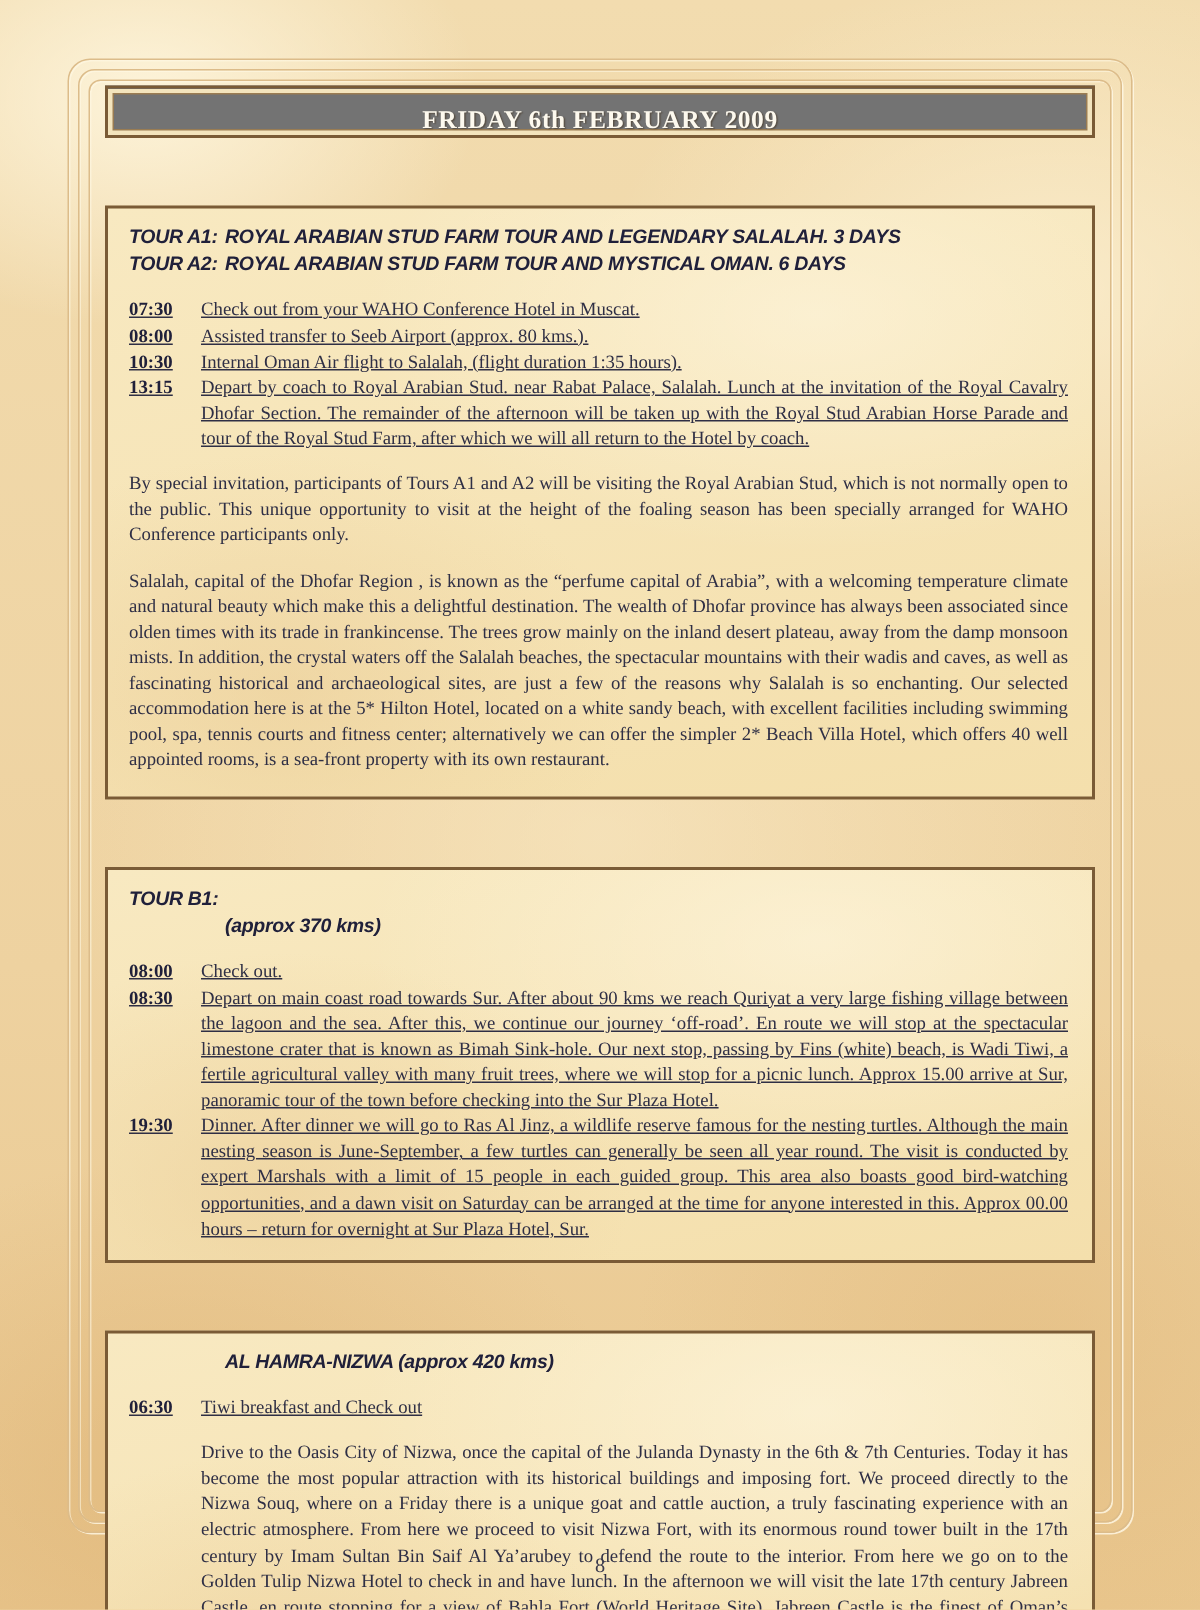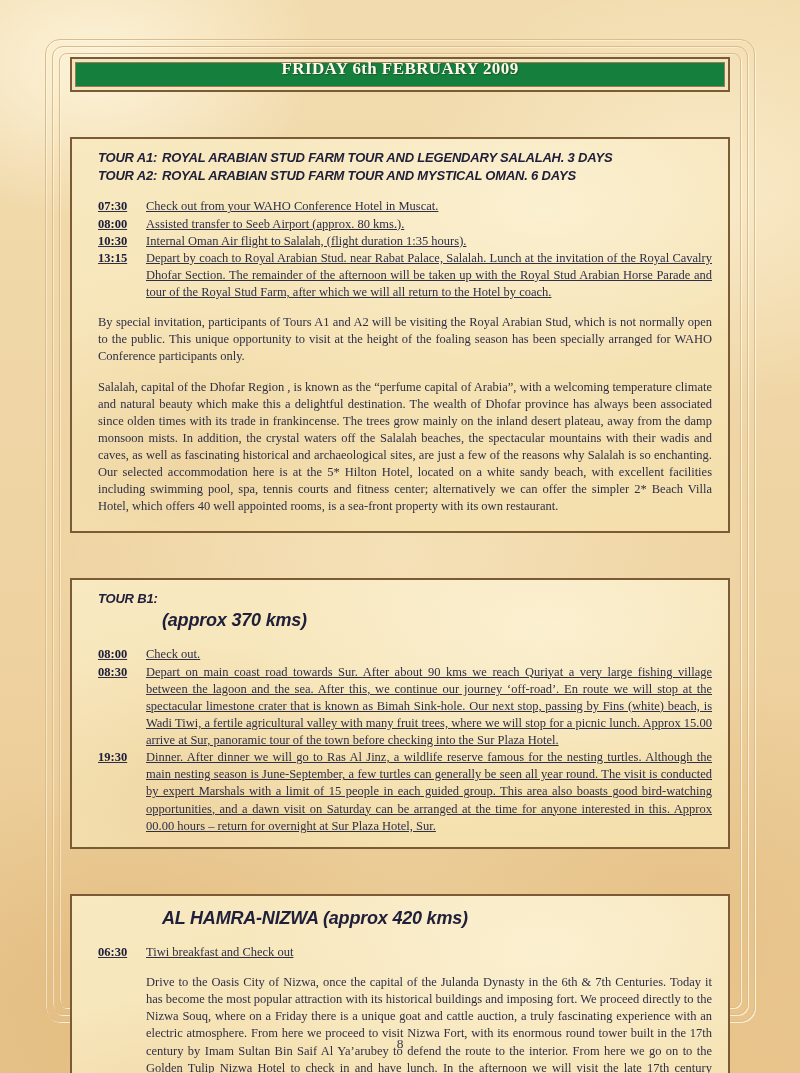--- a/index.html
+++ b/index.html
@@ -19,51 +19,51 @@
          box-shadow:1px 1px 0 rgba(255,249,231,0.8), inset 1px 1px 0 rgba(255,249,231,0.55);
          pointer-events:none;}
   .frame.f1{top:39px;left:45px;right:45px;bottom:51px;border-radius:15px;}
   .frame.f2{top:46px;left:52px;right:52px;bottom:58px;border-radius:11px;}
   .frame.f3{top:53px;left:59px;right:59px;bottom:65px;border-radius:8px;}
 
   .doc{position:absolute;left:70px;top:57px;width:660px;}
 
   .banner{
     box-sizing:border-box;height:35px;margin-bottom:5px;
-    border:2px solid #7a5b36;background:#15803d;
+    border:2px solid #7a5b36;background:#737373;
     box-shadow:inset 0 0 0 3px #f3e4bd, inset 0 0 0 4px #9a7c52;
-    display:flex;align-items:flex-start;justify-content:center;
+    display:flex;align-items:flex-end;justify-content:center;
   }
   .banner-title{
     color:#fdf9ee;font-weight:bold;font-size:17px;letter-spacing:0.4px;
     text-shadow:1px 1px 1px rgba(55,35,10,0.45);
     font-family:"Liberation Serif","DejaVu Serif",serif;
   }
 
   .box{
     box-sizing:border-box;border:2px solid #7a5b36;margin-bottom:5px;
-    padding:10px 14px 12px 26px;
+    padding:10px 14px 12px 14px;
     background-color:#f6e3b4;
     background-image:
       radial-gradient(ellipse 420px 220px at 72% 18%, rgba(255,248,228,0.55), transparent 72%),
       radial-gradient(ellipse 320px 220px at 18% 82%, rgba(233,202,148,0.5), transparent 72%),
       linear-gradient(168deg,#f8e9c1 0%,#f4dfac 100%);
     color:#2f2f45;font-size:12.5px;line-height:1.37;margin-top:45px;
   }
   .box-a{min-height:396px;}
   .box-b1{min-height:241px;}
   .box-b2{min-height:256px;}
 
   .tour-head{display:flex;font-family:"Liberation Sans","DejaVu Sans",sans-serif;
              font-weight:bold;font-style:italic;color:#20203a;font-size:13px;
              line-height:1.4;letter-spacing:-0.2px;}
   .tour-head .lbl{flex:0 0 64px;}
   .tour-head .ttl{flex:1;}
   .tour-sub{font-family:"Liberation Sans","DejaVu Sans",sans-serif;font-weight:bold;
-            font-style:italic;color:#20203a;font-size:18px;line-height:1.4;
+            font-style:italic;color:#20203a;font-size:13px;line-height:1.4;
             letter-spacing:-0.2px;margin-left:64px;}
 
   .sched{margin-top:13px;text-decoration:underline;}
   .srow{display:flex;}
   .srow .time{flex:0 0 48px;font-weight:bold;color:#20203a;}
   .srow .desc{flex:1;text-align:justify;padding-right:2px;}
 
   .para{margin-top:13px;text-align:justify;padding-right:2px;}
   .para-indent{margin-left:48px;}
 

